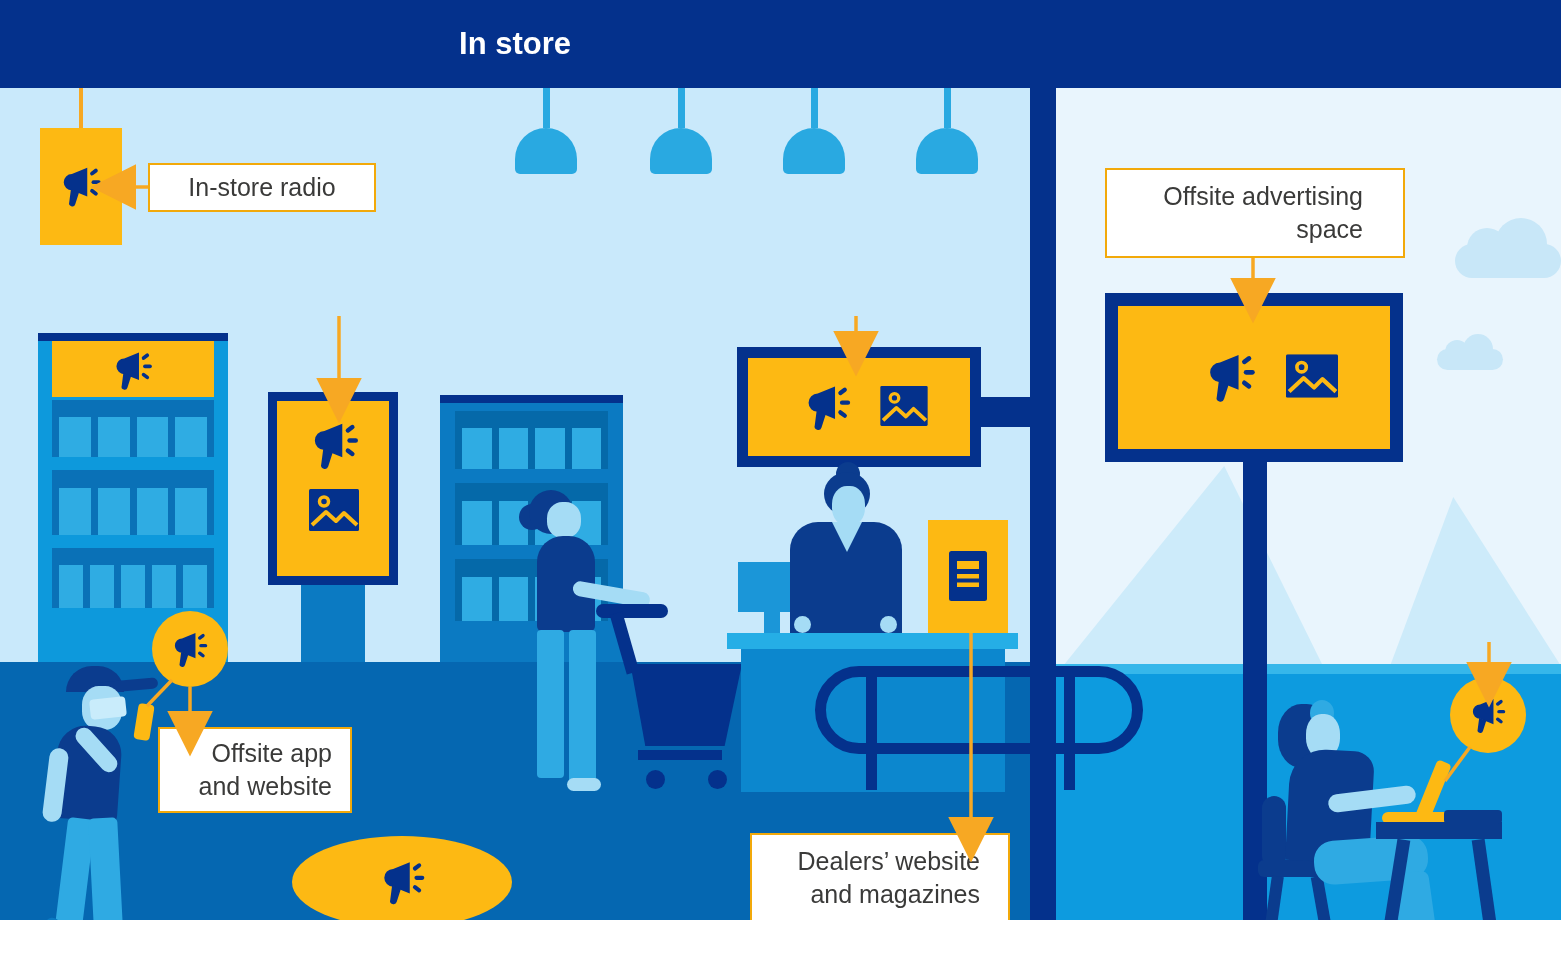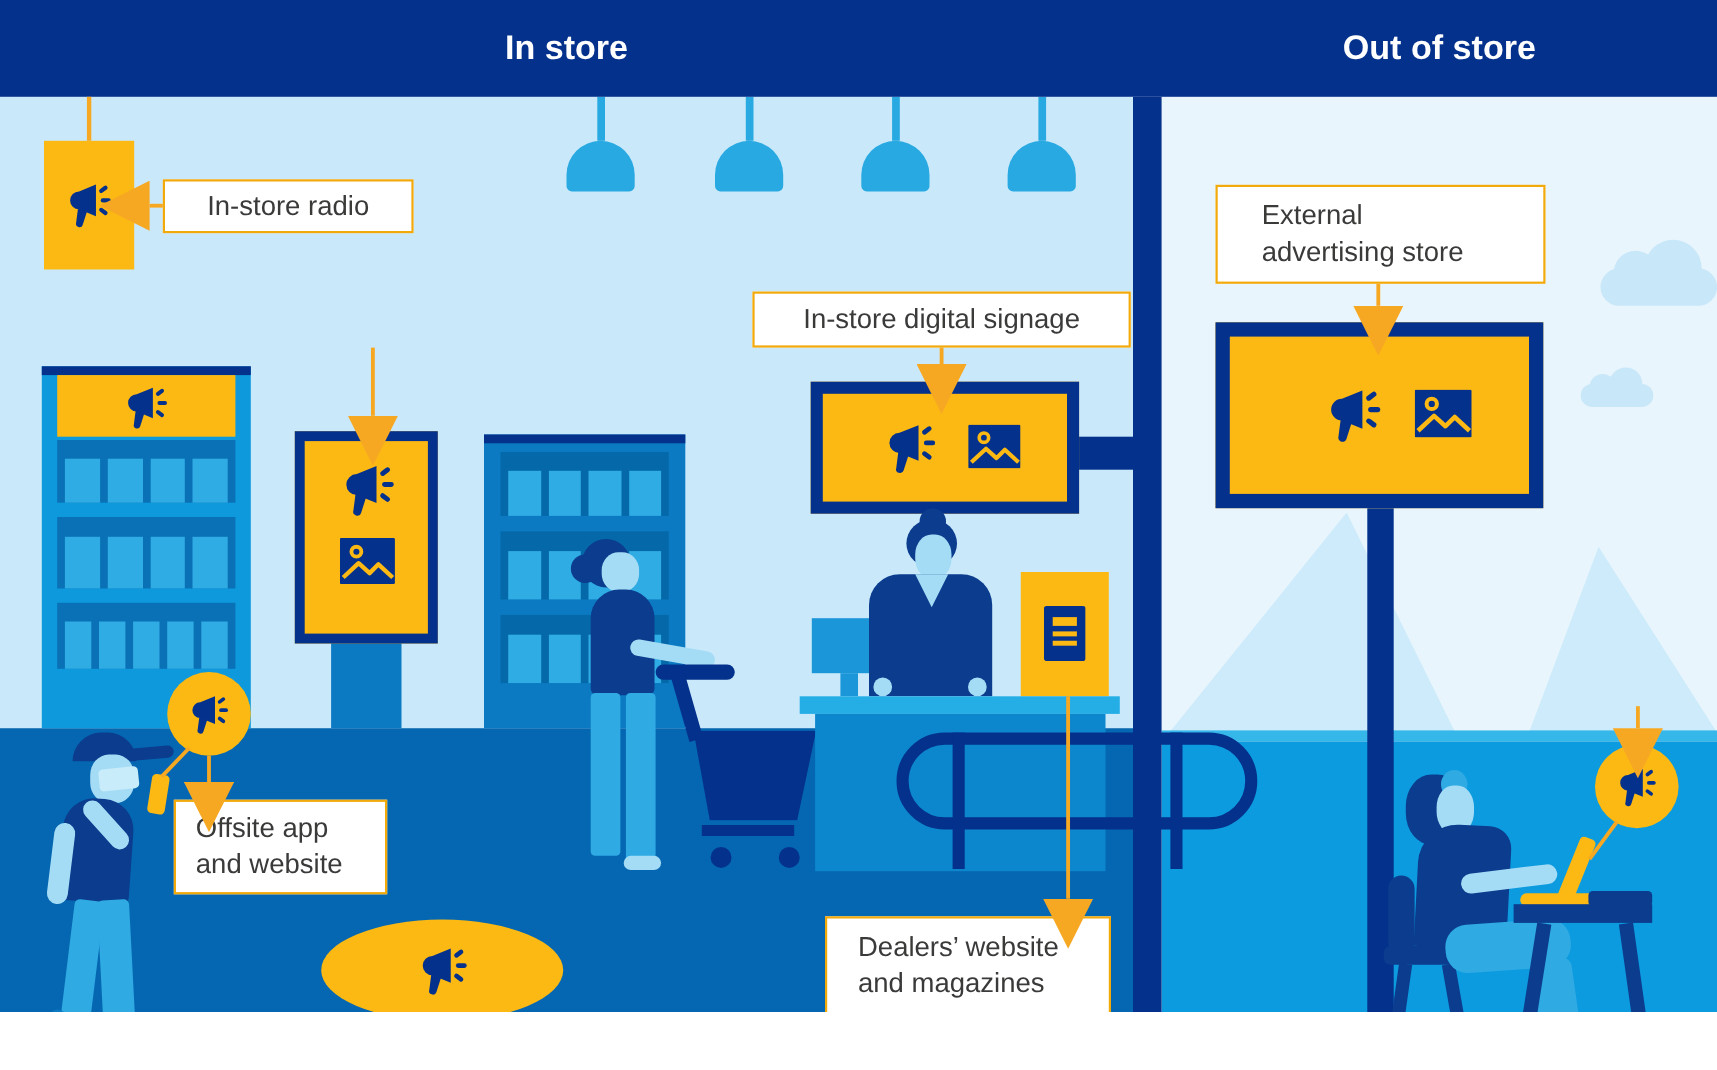--- a/index.html
+++ b/index.html
@@ -24,21 +24,21 @@
   .mountain{background:#CDEBFA;}
   .cloud-part{background:#C8E7F8;border-radius:50%;position:absolute;}
   .cloud-bar{background:#C8E7F8;position:absolute;}
   
   .lamp{top:88px;width:62px;}
   .lamp .stem{width:7px;height:40px;background:#29A9E1;margin:0 auto;}
   .lamp .bell{width:62px;height:46px;background:#29A9E1;border-radius:31px 31px 5px 5px;}
   
   .label-box{background:#fff;border:2px solid #F2A90A;color:#3A3A39;
              font-size:25px;line-height:1.32;display:flex;align-items:center;
-             justify-content:center;text-align:left;box-sizing:border-box;}
+             justify-content:center;text-align:right;box-sizing:border-box;}
   
   .frame{background:#FDB913;border:11px solid #04318C;box-sizing:border-box;}
   
   .shelf-top{left:0;top:0;width:100%;height:8px;background:#04318C;position:absolute;}
   .panel{position:absolute;display:flex;align-items:flex-end;gap:7px;padding:8px 7px 0 7px;box-sizing:border-box;}
   .panel .item{flex:1;height:82%;background:#2FACE3;}
   
   .skin{background:#A5DCF5;}
   .cloth{background:#0B3C8E;}
   .pants{background:#2FAAE3;}
@@ -302,27 +302,25 @@
     <div class="abs" style="left:178px;top:64px;width:15px;height:60px;border-radius:4px;background:#FDB913;transform:rotate(22deg)"></div>
     <div class="abs" style="left:134px;top:116px;width:78px;height:12px;border-radius:6px;background:#FDB913"></div>
     <div class="abs cloth" style="left:128px;top:126px;width:126px;height:17px"></div>
     <div class="abs cloth" style="left:196px;top:114px;width:58px;height:14px;border-radius:4px"></div>
     <div class="abs cloth" style="left:140px;top:143px;width:13px;height:120px;transform:rotate(9deg)"></div>
     <div class="abs cloth" style="left:232px;top:143px;width:13px;height:120px;transform:rotate(-8deg)"></div>
   </div>
 
   <div class="abs header"></div>
   <div class="abs header-title" style="left:0;width:1030px">In store</div>
-  <div class="abs header-title" style="left:1056px;width:505px">Out of store</div>
 
   <div class="abs label-box" style="left:148px;top:163px;width:228px;height:49px">In-store radio</div>
-  <div class="abs label-box" style="left:684px;top:265px;width:344px;height:51px">In-store digital signage</div>
   <div class="abs label-box" style="left:158px;top:727px;width:194px;height:86px;padding:0 18px">Offsite app and website</div>
   <div class="abs label-box" style="left:750px;top:833px;width:260px;height:89px;padding:0 28px">Dealers’ website and magazines</div>
-  <div class="abs label-box" style="left:1105px;top:168px;width:300px;height:90px;padding:0 40px">External advertising store</div>
+  <div class="abs label-box" style="left:1105px;top:168px;width:300px;height:90px;padding:0 40px">Offsite advertising space</div>
 
   <svg class="abs" style="left:0;top:0;pointer-events:none" width="1561" height="973" viewBox="0 0 1561 973">
     <defs>
       <marker id="ah" viewBox="0 0 10 10" refX="0" refY="5" markerWidth="13" markerHeight="13" orient="auto">
         <path d="M0,0 L10,5 L0,10 Z" fill="#F7A823"></path>
       </marker>
     </defs>
     <g stroke="#F7A823" stroke-width="3.5" fill="none">
       <path d="M81,88 V128" stroke-width="4"></path>
       <path d="M148,187 H136" marker-end="url(#ah)"></path>

